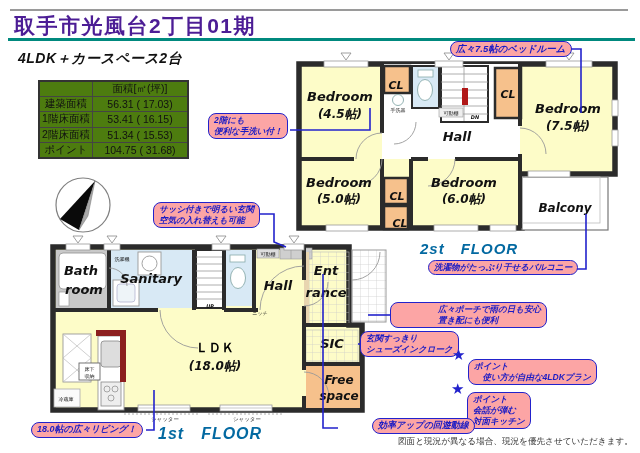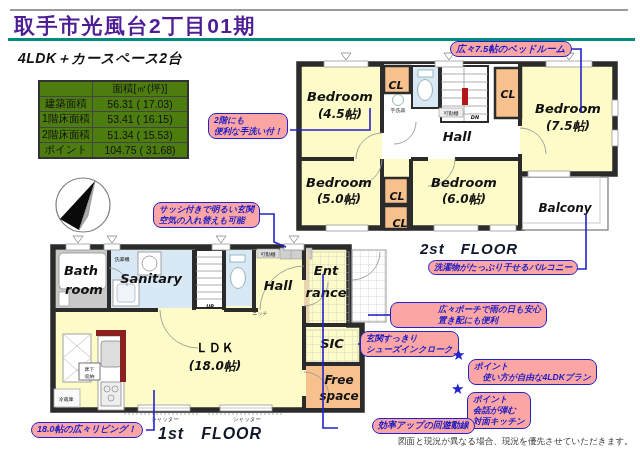--- a/index.html
+++ b/index.html
@@ -11,21 +11,21 @@
   .subtitle{position:absolute;left:18px;top:50px;font-size:14px;font-weight:bold;font-style:italic;color:#111;letter-spacing:0.5px;text-align:right;}
   table.area{position:absolute;left:38px;top:80px;border-collapse:collapse;font-size:10.5px;color:#111;
              border:2px solid #333;z-index:2;background:#4d7c0f;}
   table.area td{border:1px solid #444;text-align:center;padding:0 2px;height:14.2px;}
   table.area td.l{width:48px;}
   table.area td.v{width:90px;}
   .svgwrap{position:absolute;inset:0;z-index:1;padding-left:8px;}
   .co{position:absolute;border:1.5px solid #2222CC;border-radius:8px;background:#fca5a5;color:#1b1bc4;
       font-weight:bold;font-style:italic;font-size:8.5px;line-height:1.3;padding:1px 5px;white-space:nowrap;z-index:3;}
   .star{position:absolute;color:#2222CC;font-size:15px;z-index:4;line-height:1;}
-  .flabel{position:absolute;font-style:italic;font-weight:bold;color:#0f172a;z-index:2;letter-spacing:1px;}
+  .flabel{position:absolute;font-style:italic;font-weight:bold;color:#0369a1;z-index:2;letter-spacing:1px;}
   .disclaimer{position:absolute;left:398px;top:436px;font-size:8.6px;font-weight:normal;color:#333;z-index:2;}
   svg text{font-family:"DejaVu Sans","Liberation Sans",sans-serif;text-anchor:middle;}
   svg .rm{font-size:13px;font-style:italic;font-weight:bold;fill:#111;}
   svg .rms{font-size:12px;font-style:italic;font-weight:bold;fill:#111;}
   svg .cl{font-size:11px;font-style:italic;font-weight:bold;fill:#111;}
   svg .t5{font-size:5px;fill:#111;}
   svg .t55{font-size:5.5px;fill:#222;}
   svg .t5i{font-size:5px;font-style:italic;font-weight:bold;fill:#111;}
 </style>
 </head>

